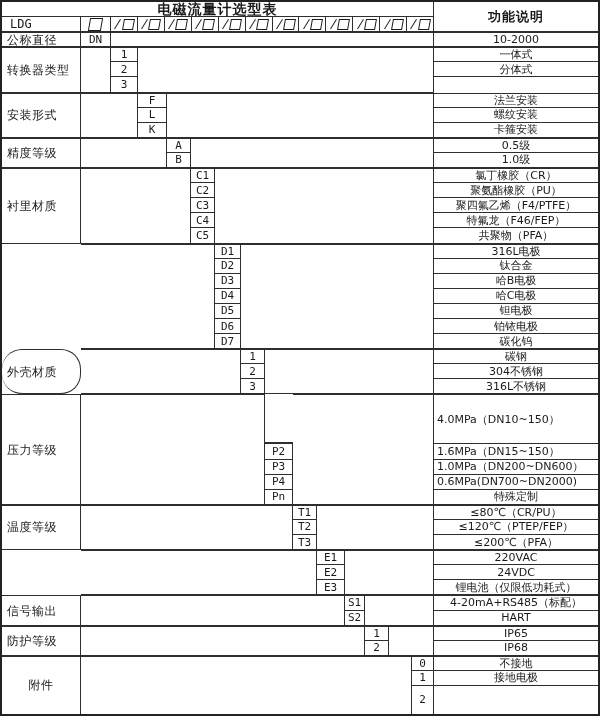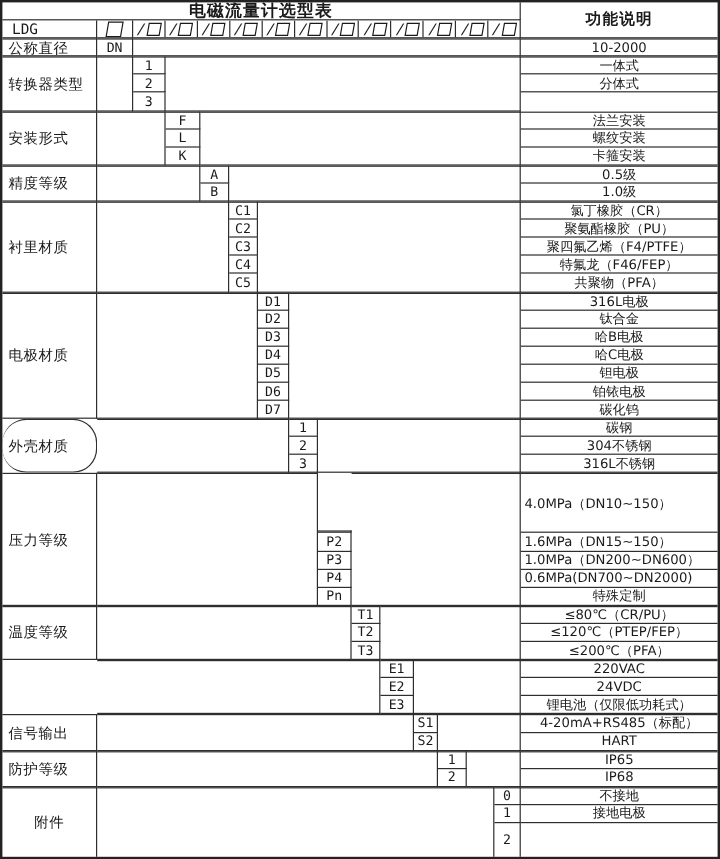--- a/index.html
+++ b/index.html
@@ -138,21 +138,20 @@
     <div class="c code gt" style="grid-area: 12 / 6;">C1</div>
     <div class="c desc lastcol gt" style="grid-area: 12 / 16;">氯丁橡胶（CR）</div>
     <div class="c code" style="grid-area: 13 / 6;">C2</div>
     <div class="c desc lastcol" style="grid-area: 13 / 16;">聚氨酯橡胶（PU）</div>
     <div class="c code" style="grid-area: 14 / 6;">C3</div>
     <div class="c desc lastcol" style="grid-area: 14 / 16;">聚四氟乙烯（F4/PTFE）</div>
     <div class="c code" style="grid-area: 15 / 6;">C4</div>
     <div class="c desc lastcol" style="grid-area: 15 / 16;">特氟龙（F46/FEP）</div>
     <div class="c code" style="grid-area: 16 / 6;">C5</div>
     <div class="c desc lastcol" style="grid-area: 16 / 16;">共聚物（PFA）</div>
-    <div class="c lbl gt" style="grid-area: 17 / 1 / span 7;">电极材质</div>
     <div class="c gt" style="grid-area: 17 / 2 / span 7 / 7;"></div>
     <div class="c gt" style="grid-area: 17 / 8 / span 7 / 16;"></div>
     <div class="c code gt" style="grid-area: 17 / 7;">D1</div>
     <div class="c desc lastcol gt" style="grid-area: 17 / 16;">316L电极</div>
     <div class="c code" style="grid-area: 18 / 7;">D2</div>
     <div class="c desc lastcol" style="grid-area: 18 / 16;">钛合金</div>
     <div class="c code" style="grid-area: 19 / 7;">D3</div>
     <div class="c desc lastcol" style="grid-area: 19 / 16;">哈B电极</div>
     <div class="c code" style="grid-area: 20 / 7;">D4</div>
     <div class="c desc lastcol" style="grid-area: 20 / 16;">哈C电极</div>

